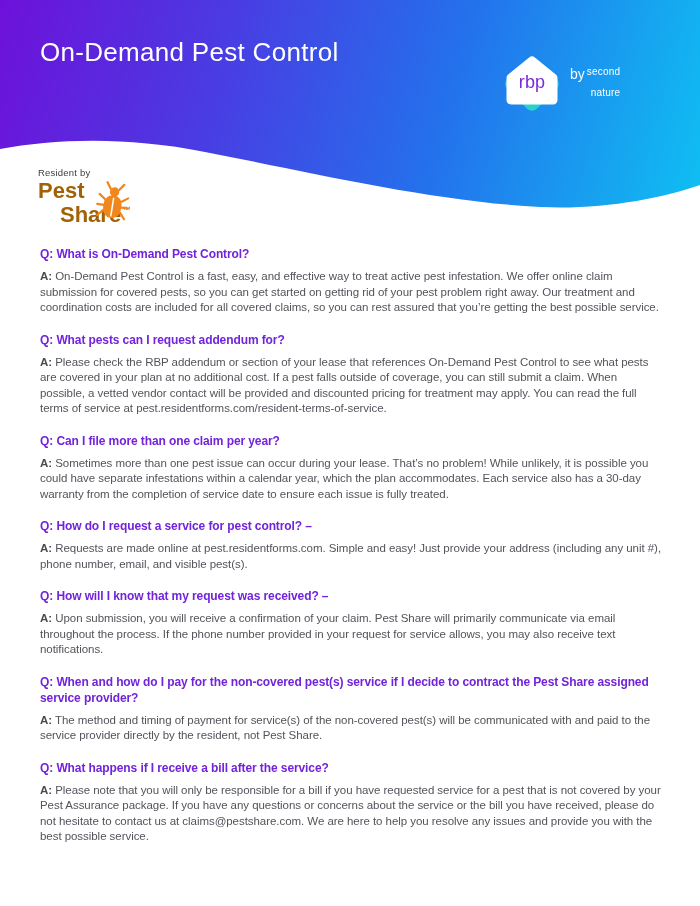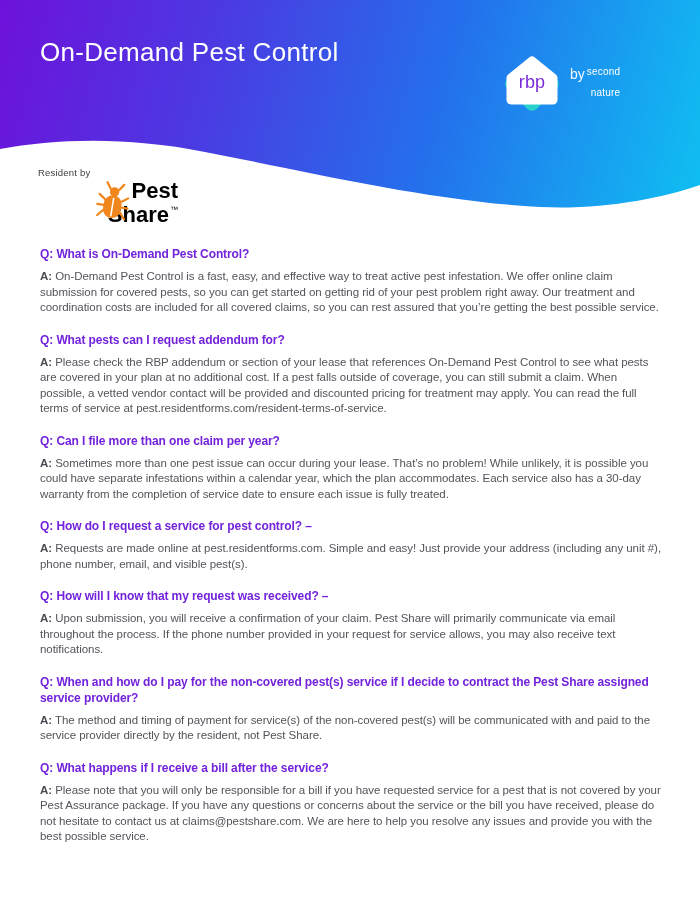--- a/index.html
+++ b/index.html
@@ -119,24 +119,23 @@
     top: 167px;
     width: 140px;
   }
   .powered-label {
     font-size: 9.5px;
     color: #3e3a3b;
     letter-spacing: 0.2px;
   }
   .ps-wordmark {
     position: relative;
-    color: #000000;
+    color: #a16207;
     font-weight: 700;
     line-height: 18px;
-    text-align: right;
   }
   .ps-line1 { font-size: 22px; margin-top: 4px; }
   .ps-line2 { font-size: 22px; margin-left: 22px; margin-top: 1px; }
   .ps-tm { font-size: 8px; font-weight: 400; vertical-align: 10px; margin-left: 1px; }
   .ps-bug {
     position: absolute;
     left: 58px;
     top: -1px;
     transform: rotate(9deg);
   }

